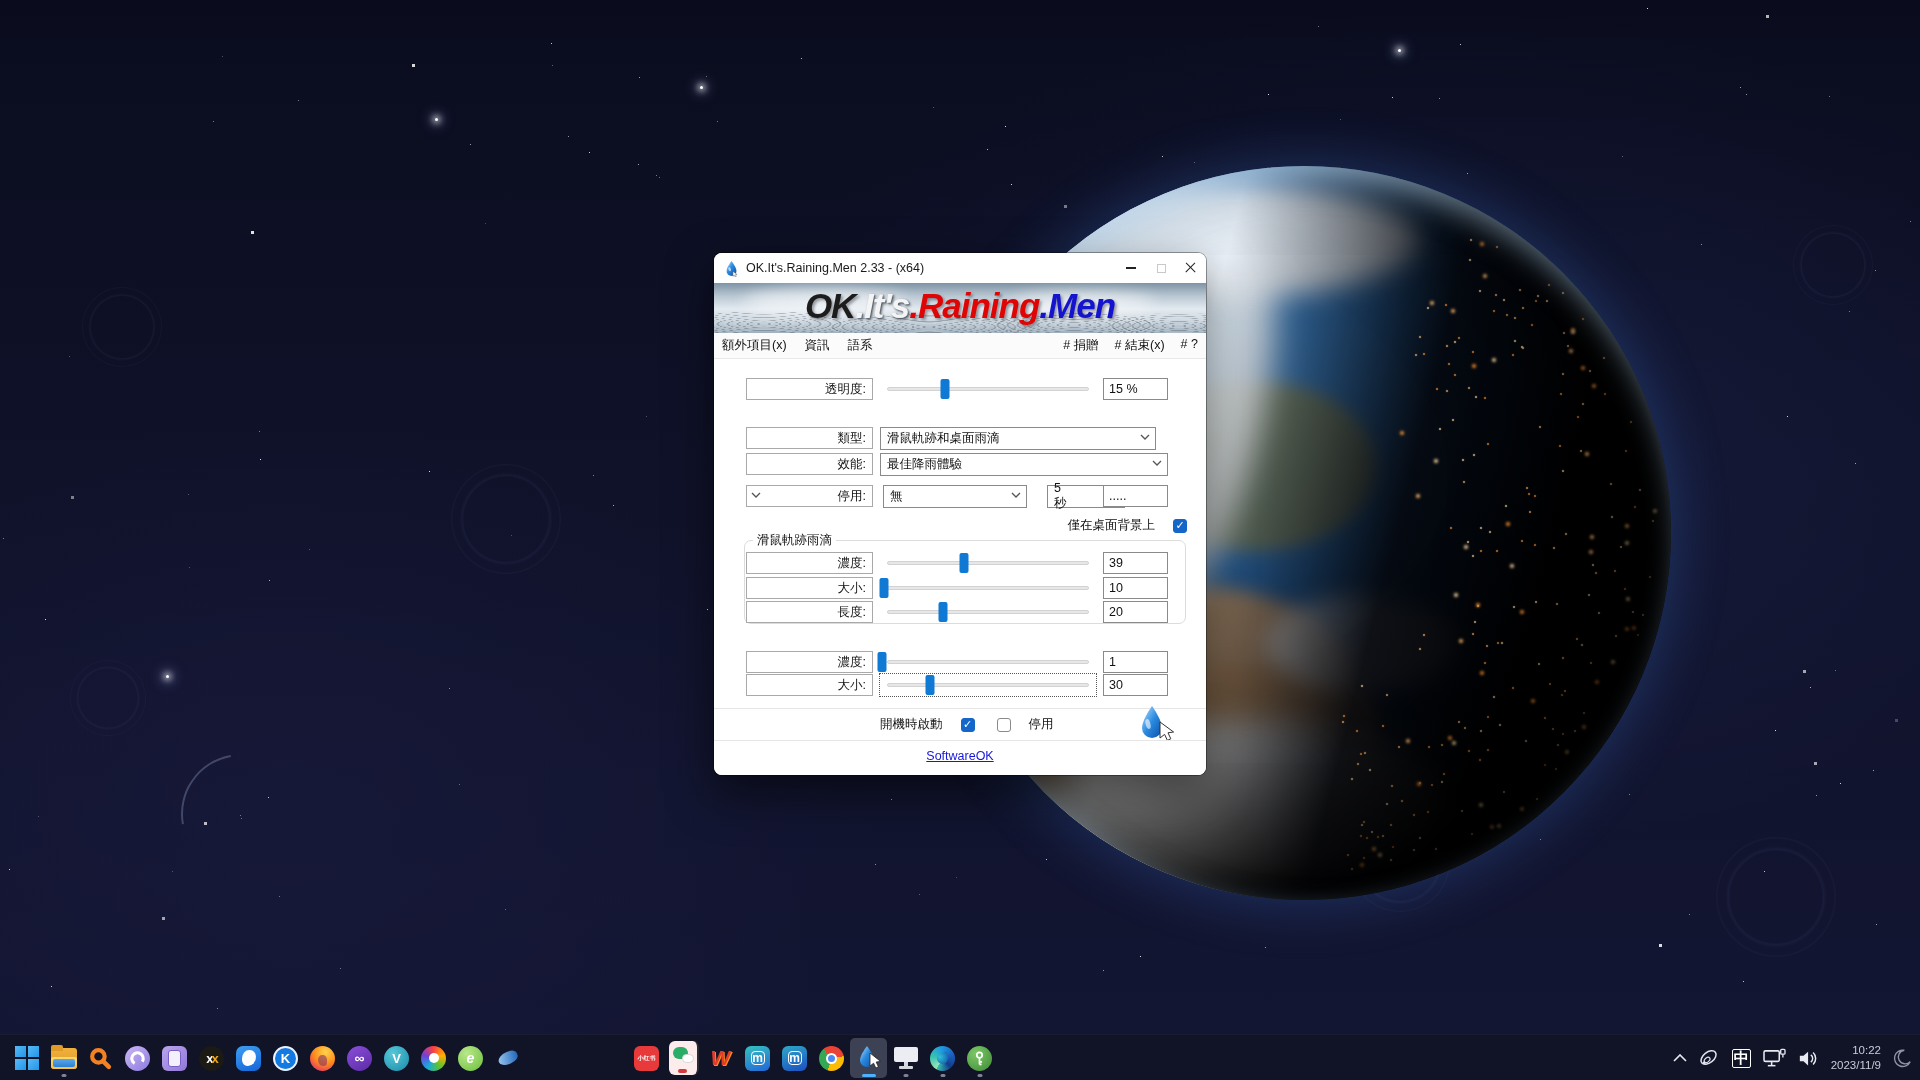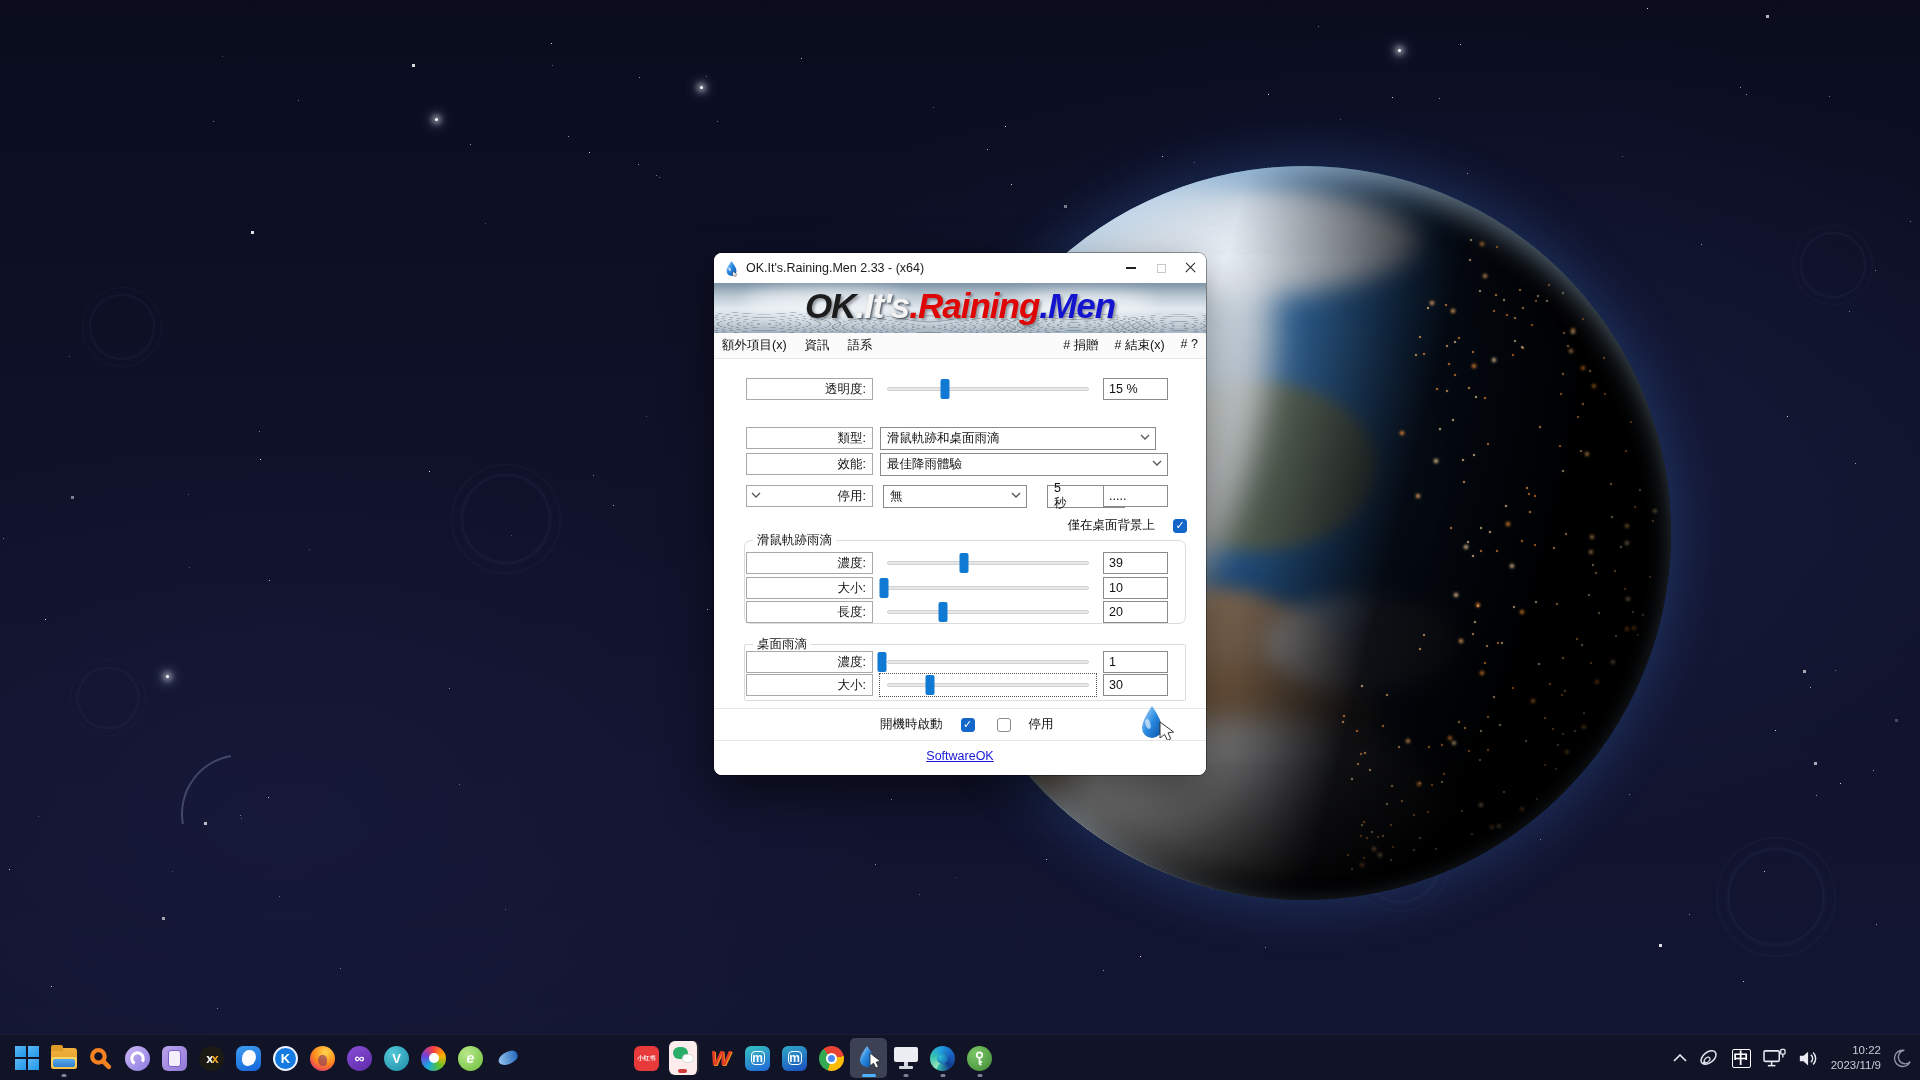--- a/index.html
+++ b/index.html
@@ -315,23 +315,20 @@
           </div>
         <div class="sliderzone">
           <div class="track"></div>
             <div class="thumb" style="left: 29%;"></div>
         </div>
         <div class="valbox">
             <span>20</span>
           </div>
       </div>
 
-      <div class="group" style="top:285px;height:57px;">
-        <span class="gtitle">桌面雨滴</span>
-      </div>
       <div class="row" style="top:292px;left:0;right:0;">
         <div class="lblbox">
             <span>濃度:</span>
           </div>
         <div class="sliderzone">
           <div class="track"></div>
             <div class="thumb" style="left: 1%;"></div>
         </div>
         <div class="valbox">
             <span>1</span>

